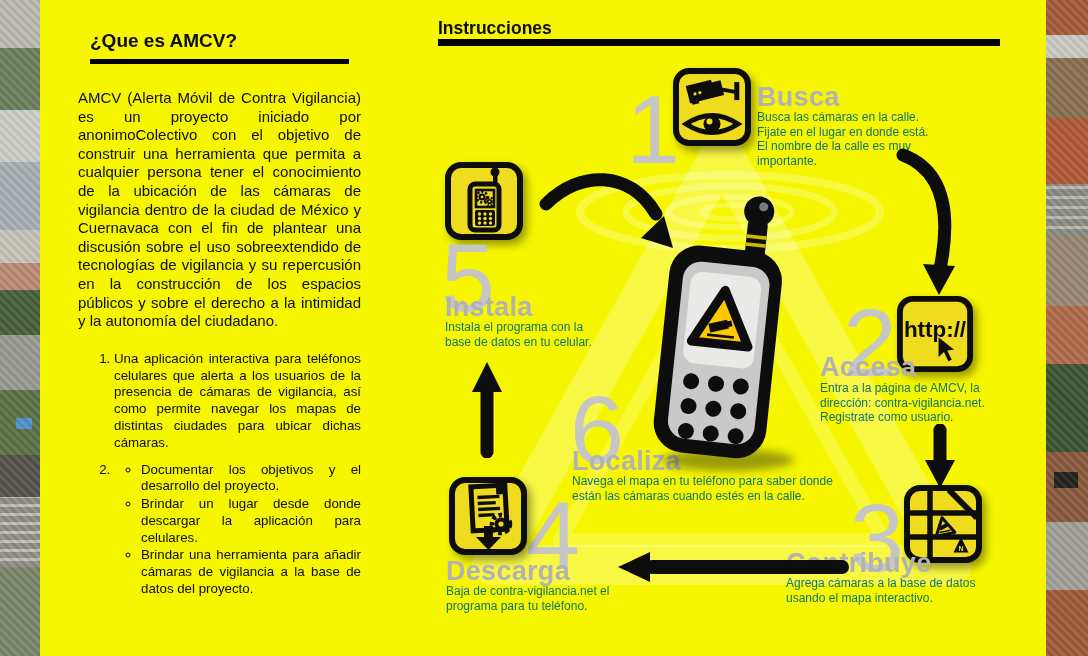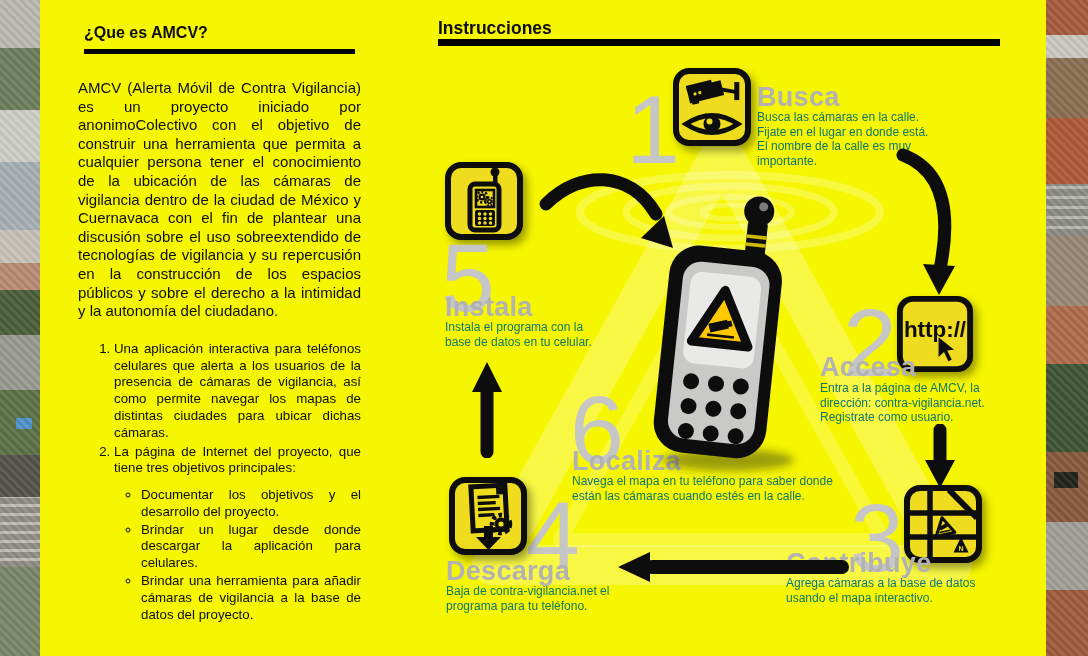--- a/index.html
+++ b/index.html
@@ -17,21 +17,21 @@
     background:repeating-linear-gradient(45deg,rgba(255,255,255,.07) 0 3px,rgba(0,0,0,.06) 3px 6px);
     pointer-events:none;
   }
   .pooldot{position:absolute;left:16px;top:418px;width:16px;height:11px;background:#4f93c9;}
   .darkroof{position:absolute;left:8px;top:472px;width:24px;height:16px;background:#23231d;}
   
   .watermark{position:absolute;left:0;top:0;pointer-events:none;}
   
   .left-col{position:absolute;left:78px;top:18px;width:283px;}
   .doc-title{
-    font-size:16px;font-weight:bold;margin:6px;padding-bottom:7px;
+    font-size:19px;font-weight:bold;margin:12px;padding-bottom:7px;
     border-bottom:5px solid #000;
   }
   .intro{font-size:15px;line-height:18.6px;text-align:justify;margin:25px 0 0 0;}
   .heading2{font-size:15px;margin:24px 0 0 0;}
   .elements-list{font-size:13.3px;line-height:16.8px;text-align:justify;margin:20px 0 0 0;padding-left:36px;}
   .elements-list>li{margin-bottom:2px;}
   .sub-list{list-style-type:circle;margin:10px 0 0 0;padding-left:27px;text-align:justify;}
   .sub-list>li{margin-bottom:1px;}
   
   .instr-title{
@@ -97,21 +97,20 @@
   </svg>
 
   <div class="left-col">
     <h1 class="doc-title">¿Que es AMCV?</h1>
     <p class="intro">AMCV (Alerta Móvil de Contra Vigilancia) es un proyecto iniciado por anonimoColectivo con el objetivo de construir una herramienta que permita a cualquier persona tener el conocimiento de la ubicación de las cámaras de vigilancia dentro de la ciudad de México y Cuernavaca con el fin de plantear una discusión sobre el uso sobreextendido de tecnologías de vigilancia y su repercusión en la construcción de los espacios públicos y sobre el derecho a la intimidad y la autonomía del ciudadano.</p>
     <ol class="elements-list">
       <li>
         <span>Una aplicación interactiva para teléfonos celulares que alerta a los usuarios de la presencia de cámaras de vigilancia, así como permite navegar los mapas de distintas ciudades para ubicar dichas cámaras.</span>
       </li>
       <li>
-        <span>La página de Internet del proyecto, que tiene tres objetivos principales:</span>
         <ul class="sub-list">
           <li>Documentar los objetivos y el desarrollo del proyecto.</li>
           <li>Brindar un lugar desde donde descargar la aplicación para celulares.</li>
           <li>Brindar una herramienta para añadir cámaras de vigilancia a la base de datos del proyecto.</li>
         </ul>
       </li>
     </ol>
   </div>
 
   <h1 class="instr-title">Instrucciones</h1>

